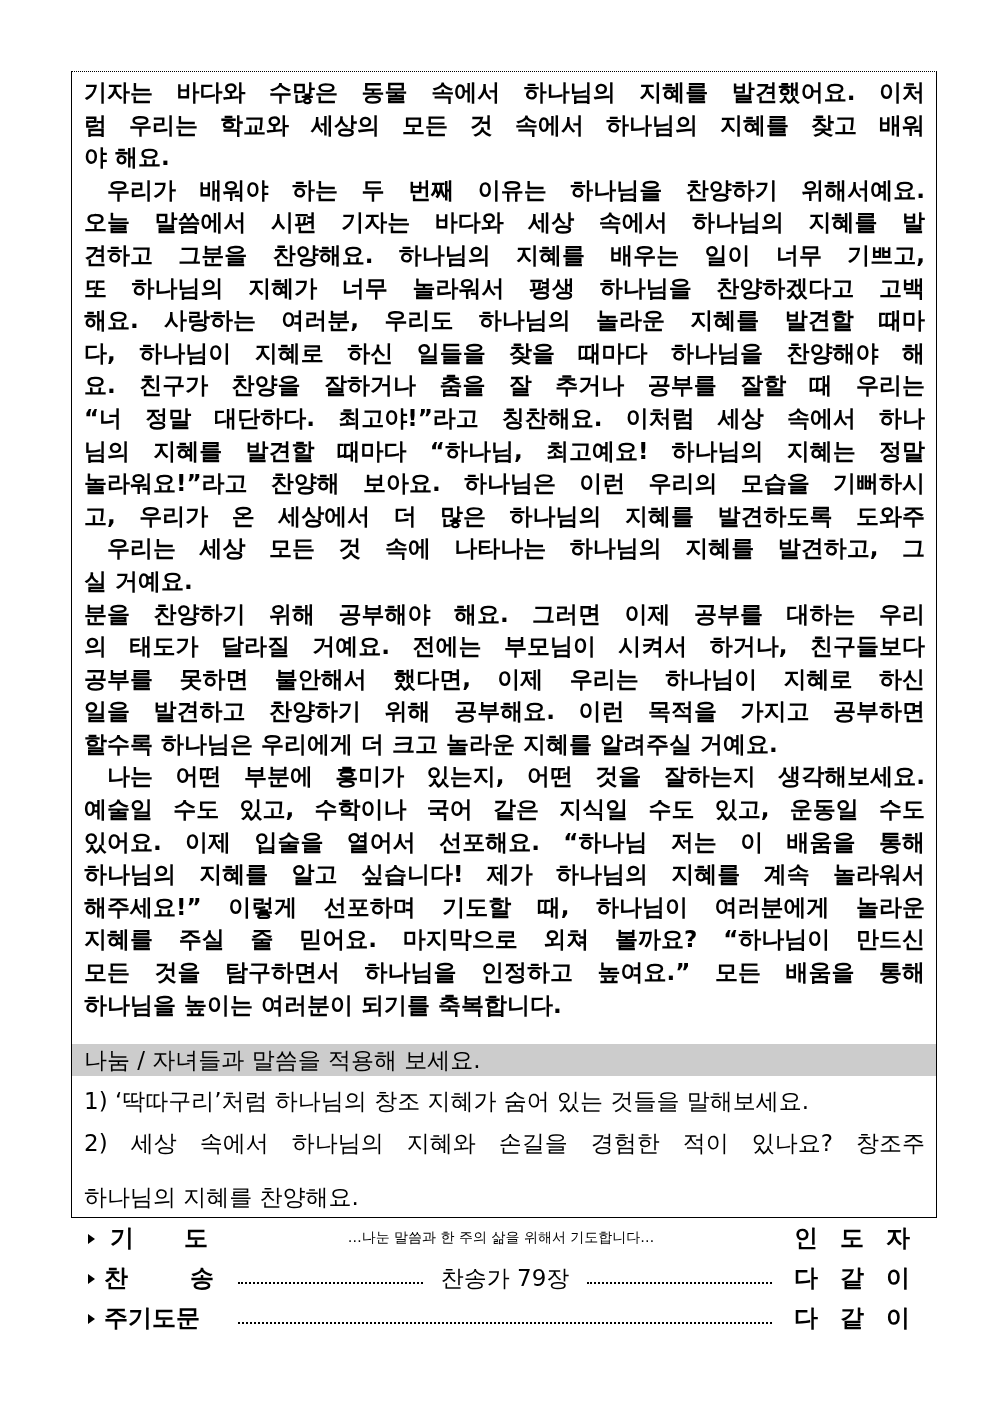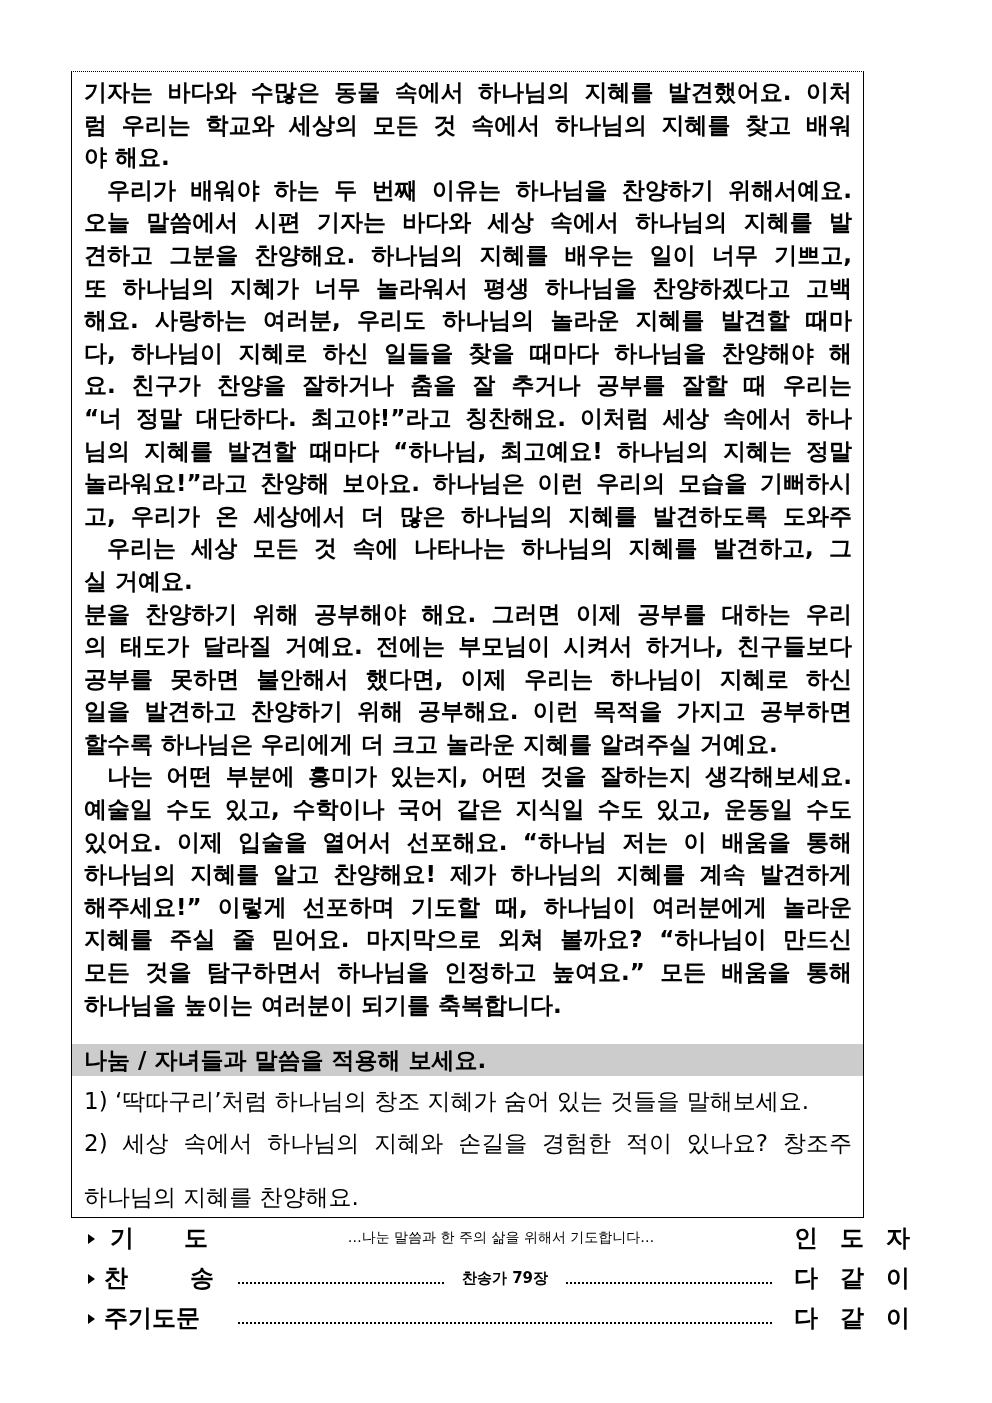--- a/index.html
+++ b/index.html
@@ -12,21 +12,21 @@
     height: 1403px;
     position: relative;
     overflow: hidden;
     font-family: "DejaVu Sans", sans-serif;
     color: #000000;
   }
   .frame {
     position: absolute;
     left: 71px;
     top: 71px;
-    width: 793px;
+    width: 866px;
     height: 1147px;
     border-left: 1.5px solid #000;
     border-right: 1.5px solid #000;
     border-bottom: 1.5px solid #000;
     border-top: 1px dotted #000;
     box-sizing: border-box;
   }
   .body-text {
     position: absolute;
     left: 12px;
@@ -41,21 +41,21 @@
   .line { display: block; text-align: justify; text-align-last: justify; white-space: nowrap; }
   .line.left { text-align-last: left; }
   .share-bar {
     position: absolute;
     left: 0;
     right: 0;
     top: 972px;
     height: 32px;
     background: #cccccc;
     font-size: 23px;
-    font-weight: bold;
+    font-weight: normal;
     line-height: 32px;
     padding-left: 12px;
   }
   .questions {
     position: absolute;
     left: 12px;
     right: 11px;
     top: 1010px;
     font-size: 23px;
     font-weight: normal;
@@ -99,21 +99,21 @@
     flex: 1;
     margin-left: 24px;
     font-size: 14px;
     font-weight: normal;
     display: flex;
     align-items: center;
     justify-content: center;
     white-space: nowrap;
     overflow: hidden;
   }
-  .content.hymn { font-weight: bold; font-size: 15px; }
+  .content.hymn { font-weight: normal; font-size: 23px; }
   .dots {
     flex: 1;
     height: 0;
     border-bottom: 2px dotted #000;
     margin-top: 10px;
   }
   .dots.left { margin-right: 18px; }
   .dots.right { margin-left: 18px; }
   .who {
     width: 116px;
@@ -145,21 +145,21 @@
     <span class="line"><span style="display:inline-block;width:23px"></span><span>우리는 세상 모든 것 속에 나타나는 하나님의 지혜를 발견하고, 그</span></span>
     <span class="line left">실 거예요.</span>
     <span class="line">분을 찬양하기 위해 공부해야 해요. 그러면 이제 공부를 대하는 우리</span>
     <span class="line">의 태도가 달라질 거예요. 전에는 부모님이 시켜서 하거나, 친구들보다</span>
     <span class="line">공부를 못하면 불안해서 했다면, 이제 우리는 하나님이 지혜로 하신</span>
     <span class="line">일을 발견하고 찬양하기 위해 공부해요. 이런 목적을 가지고 공부하면</span>
     <span class="line left">할수록 하나님은 우리에게 더 크고 놀라운 지혜를 알려주실 거예요.</span>
     <span class="line"><span style="display:inline-block;width:23px"></span><span>나는 어떤 부분에 흥미가 있는지, 어떤 것을 잘하는지 생각해보세요.</span></span>
     <span class="line">예술일 수도 있고, 수학이나 국어 같은 지식일 수도 있고, 운동일 수도</span>
     <span class="line">있어요. 이제 입술을 열어서 선포해요. “하나님 저는 이 배움을 통해</span>
-    <span class="line">하나님의 지혜를 알고 찬양해요! 제가 하나님의 지혜를 계속 발견하게</span>
+    <span class="line">하나님의 지혜를 알고 싶습니다! 제가 하나님의 지혜를 계속 놀라워서</span>
     <span class="line">해주세요!” 이렇게 선포하며 기도할 때, 하나님이 여러분에게 놀라운</span>
     <span class="line">지혜를 주실 줄 믿어요. 마지막으로 외쳐 볼까요? “하나님이 만드신</span>
     <span class="line">모든 것을 탐구하면서 하나님을 인정하고 높여요.”  모든 배움을 통해</span>
     <span class="line left">하나님을 높이는 여러분이 되기를 축복합니다.</span>
   </div>
 
   <div class="share-bar">나눔 / 자녀들과 말씀을 적용해 보세요.</div>
 
   <div class="questions">
     <span class="q left">1) ‘딱따구리’처럼 하나님의 창조 지혜가 숨어 있는 것들을 말해보세요.</span>

